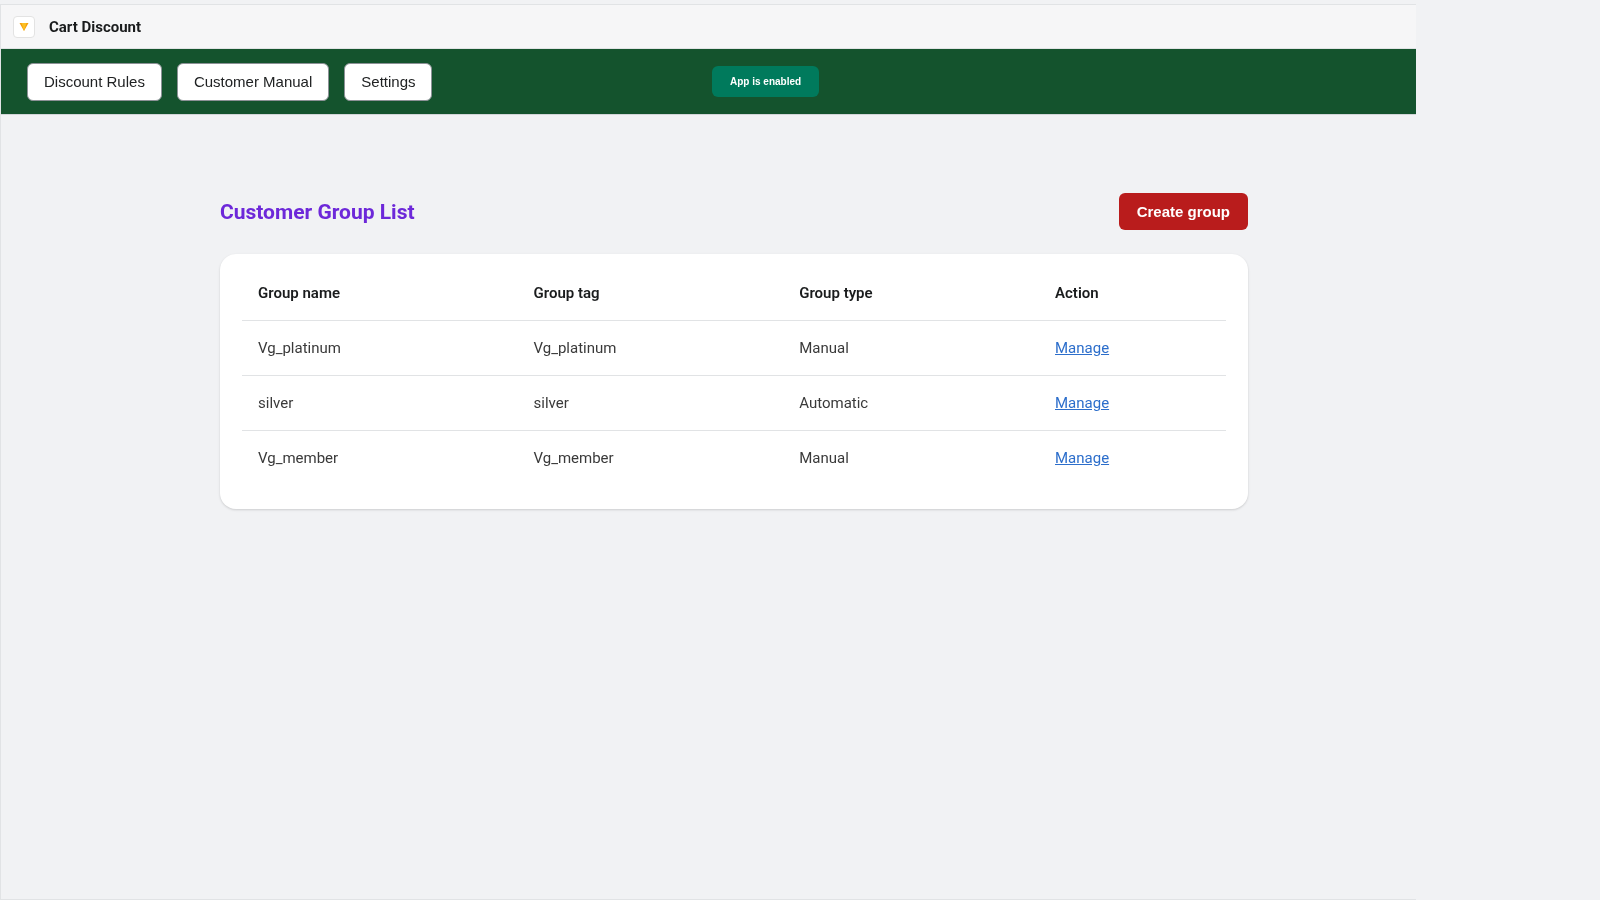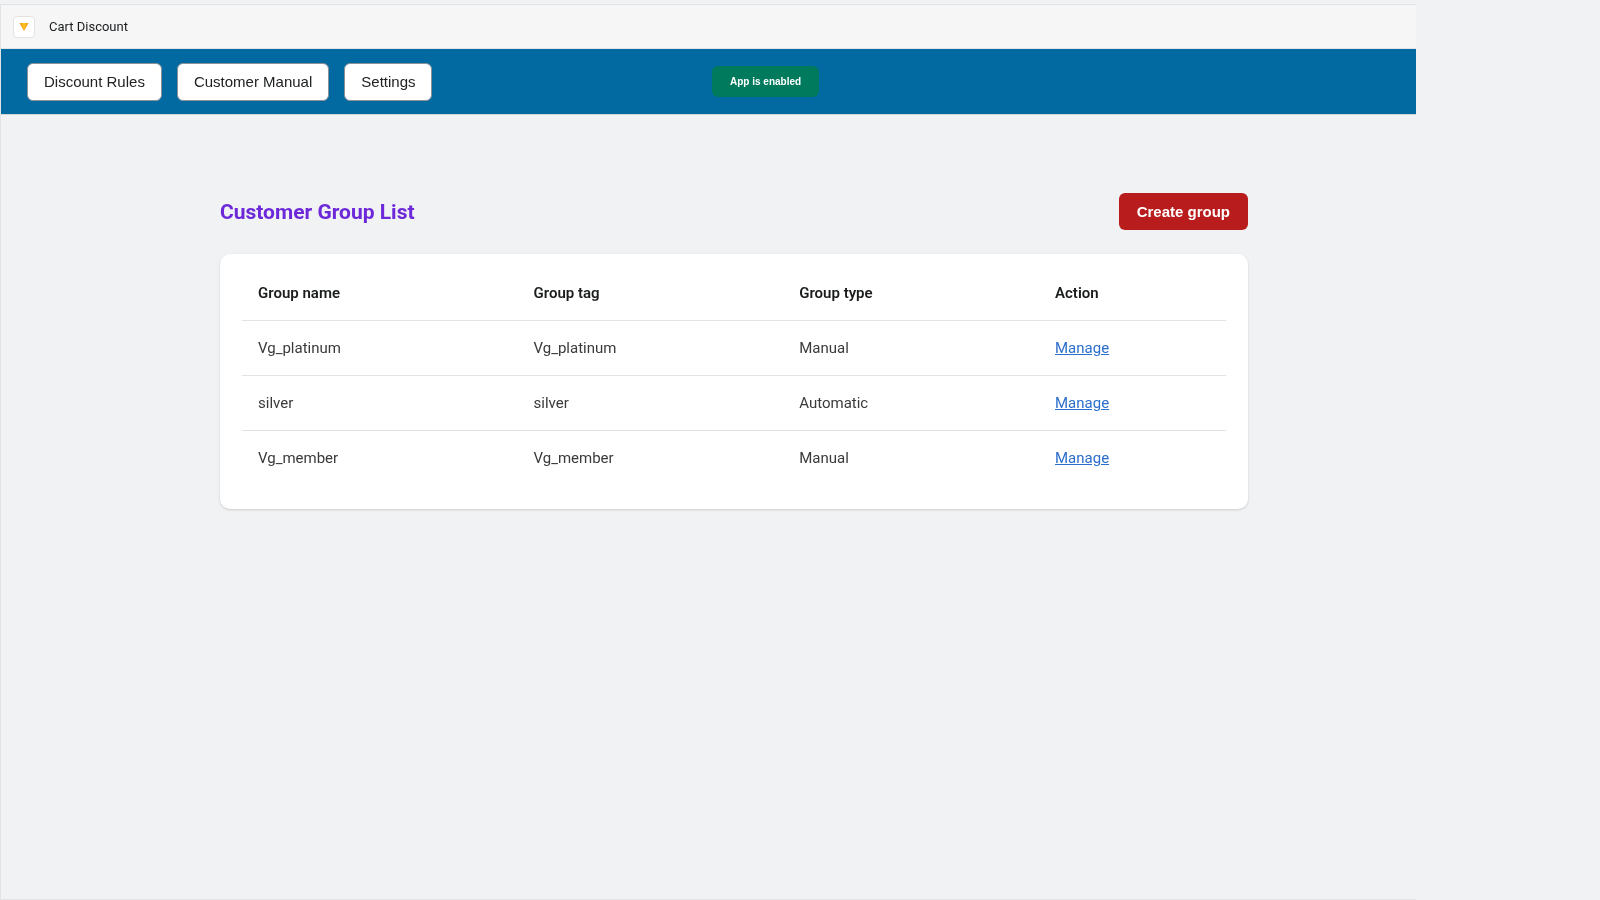--- a/index.html
+++ b/index.html
@@ -45,29 +45,29 @@
     height: 22px;
     background: #ffffff;
     border: 1px solid #e3e3e3;
     border-radius: 4px;
     display: flex;
     align-items: center;
     justify-content: center;
   }
   .app-icon svg { display: block; }
   .app-title {
-    font-size: 13px;
-    font-weight: 400;
+    font-size: 15px;
+    font-weight: 700;
     color: #1a1c1d;
   }
 
   
   .toolbar {
     height: 66px;
-    background: #0369a1;
+    background: #14532d;
     border-bottom: 1px solid #d2d5d8;
     display: flex;
     align-items: center;
     padding: 0 26px;
     gap: 15px;
     position: relative;
   }
   .tab-btn {
     background: #ffffff;
     border: 1px solid #8c9196;
@@ -120,21 +120,21 @@
     border-radius: 6px;
     padding: 10px 18px;
     font-size: 15px;
     font-weight: 600;
     cursor: pointer;
   }
 
   
   .card {
     background: #ffffff;
-    border-radius: 10px;
+    border-radius: 16px;
     box-shadow: 0 1px 2px rgba(0,0,0,0.06), 0 1px 3px rgba(0,0,0,0.1);
     padding: 12px 22px 24px 22px;
   }
 
   table.data-table {
     width: 100%;
     border-collapse: collapse;
   }
   table.data-table thead th {
     text-align: left;

